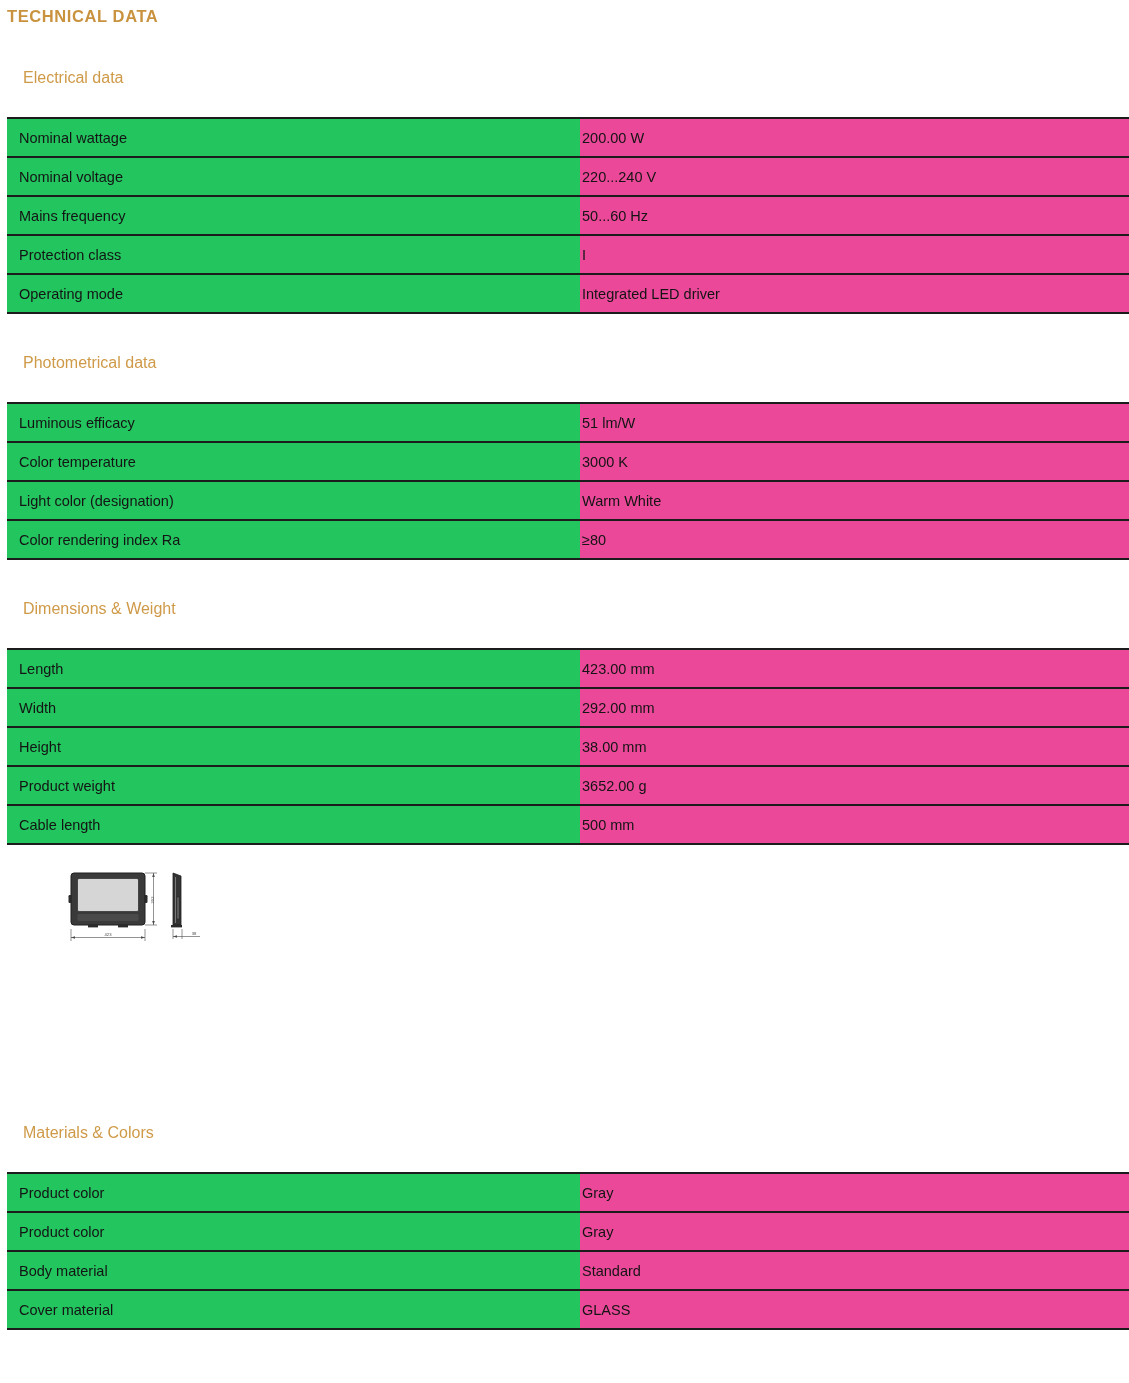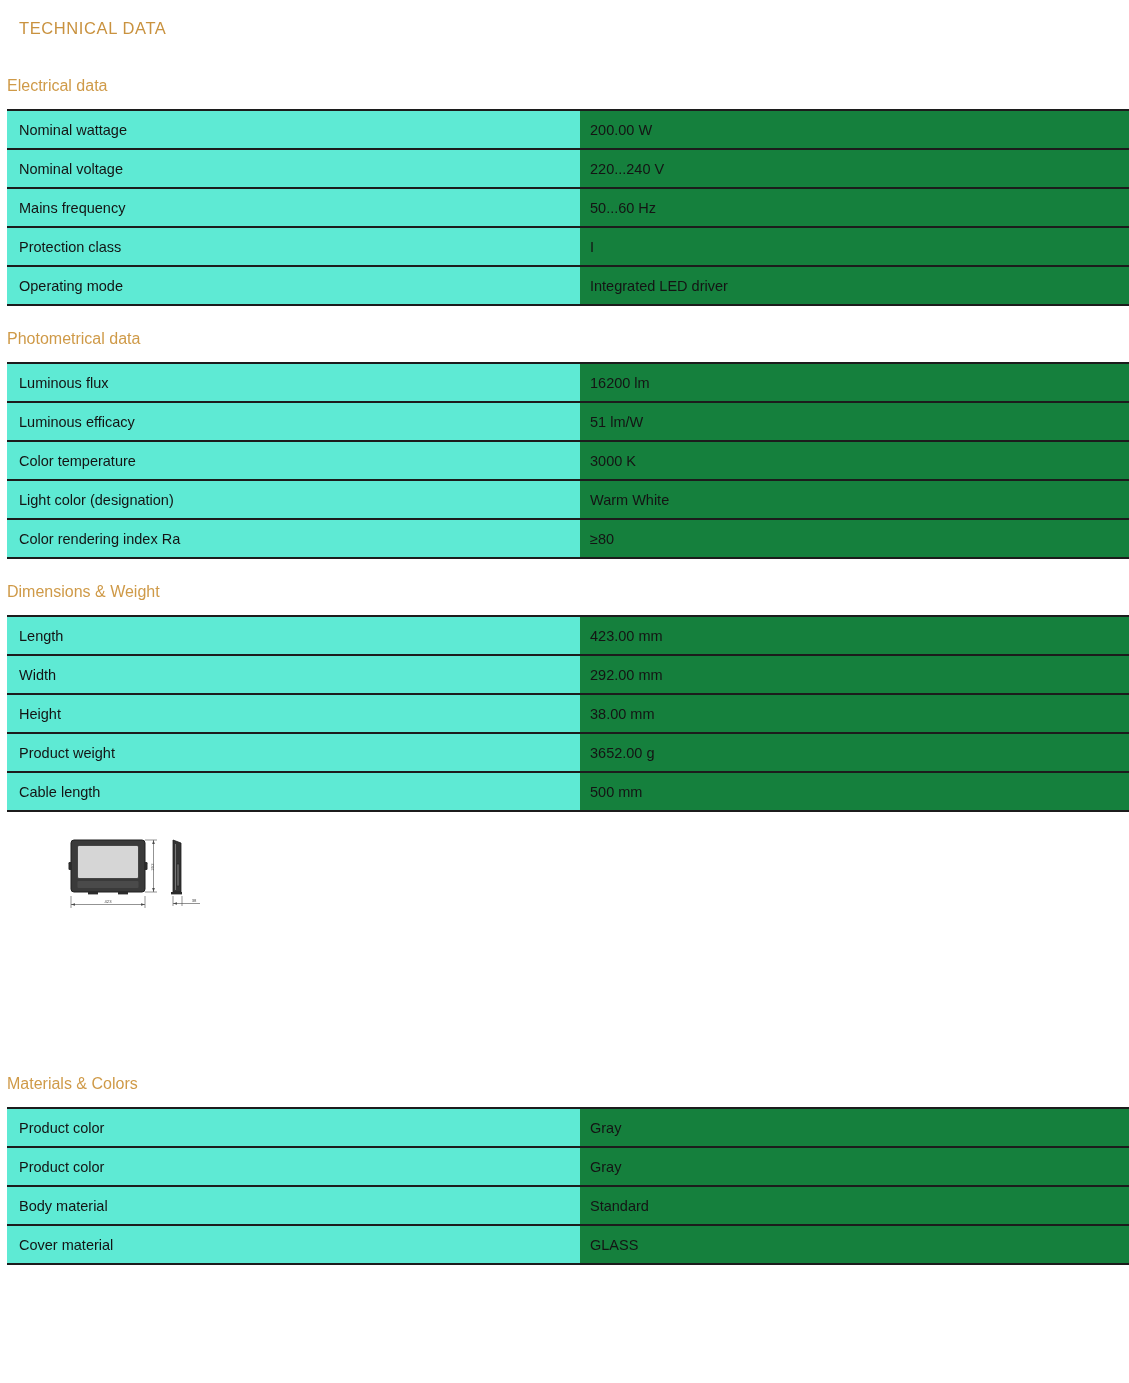--- a/index.html
+++ b/index.html
@@ -20,29 +20,29 @@
     padding: 0;
     box-sizing: border-box;
   }
 
   
   .doc-title {
     font-size: 16.5px;
     letter-spacing: 0.6px;
     color: #c9923f;
     padding: 6px 0 0 7px;
-    margin: 12px;
-    font-weight: 400;
+    margin: 0;
+    font-weight: 700;
     line-height: 20px;
   }
   .section-title {
     font-size: 16px;
     color: #cf9a48;
     padding: 0 0 0 7px;
-    margin: 0;
+    margin: 16px;
     font-weight: 400;
     line-height: 20px;
   }
 
   
   .spec-table {
     width: 1122px;
     margin: 0 0 0 7px;
     border-collapse: collapse;
     table-layout: fixed;
@@ -54,27 +54,27 @@
   .spec-table td {
     border-bottom: 2px solid #1c1c1c;
     font-size: 14.5px;
     line-height: 18px;
     vertical-align: middle;
     padding: 0;
     font-weight: 400;
   }
   .spec-table td.key {
     width: 561px;
-    background: #5eead4;
+    background: #22c55e;
     padding-left: 12px;
     color: #141414;
   }
   .spec-table td.val {
-    background: #15803d;
-    padding-left: 10px;
+    background: #ec4899;
+    padding-left: 2px;
     color: #141414;
   }
 
   
   .gap-title-to-section { height: 26px; }
   .gap-section-to-table { height: 13px; }
   .gap-table-to-section { height: 23px; }
 
   
   .drawing-wrap {
@@ -122,24 +122,20 @@
       </tr>
     </tbody>
   </table>
 
   <div class="gap-table-to-section"></div>
 
   <h2 class="section-title">Photometrical data</h2>
   <div class="gap-section-to-table"></div>
   <table class="spec-table">
     <tbody>
-      <tr>
-        <td class="key">Luminous flux</td>
-        <td class="val">16200 lm</td>
-      </tr>
       <tr>
         <td class="key">Luminous efficacy</td>
         <td class="val">51 lm/W</td>
       </tr>
       <tr>
         <td class="key">Color temperature</td>
         <td class="val">3000 K</td>
       </tr>
       <tr>
         <td class="key">Light color (designation)</td>

